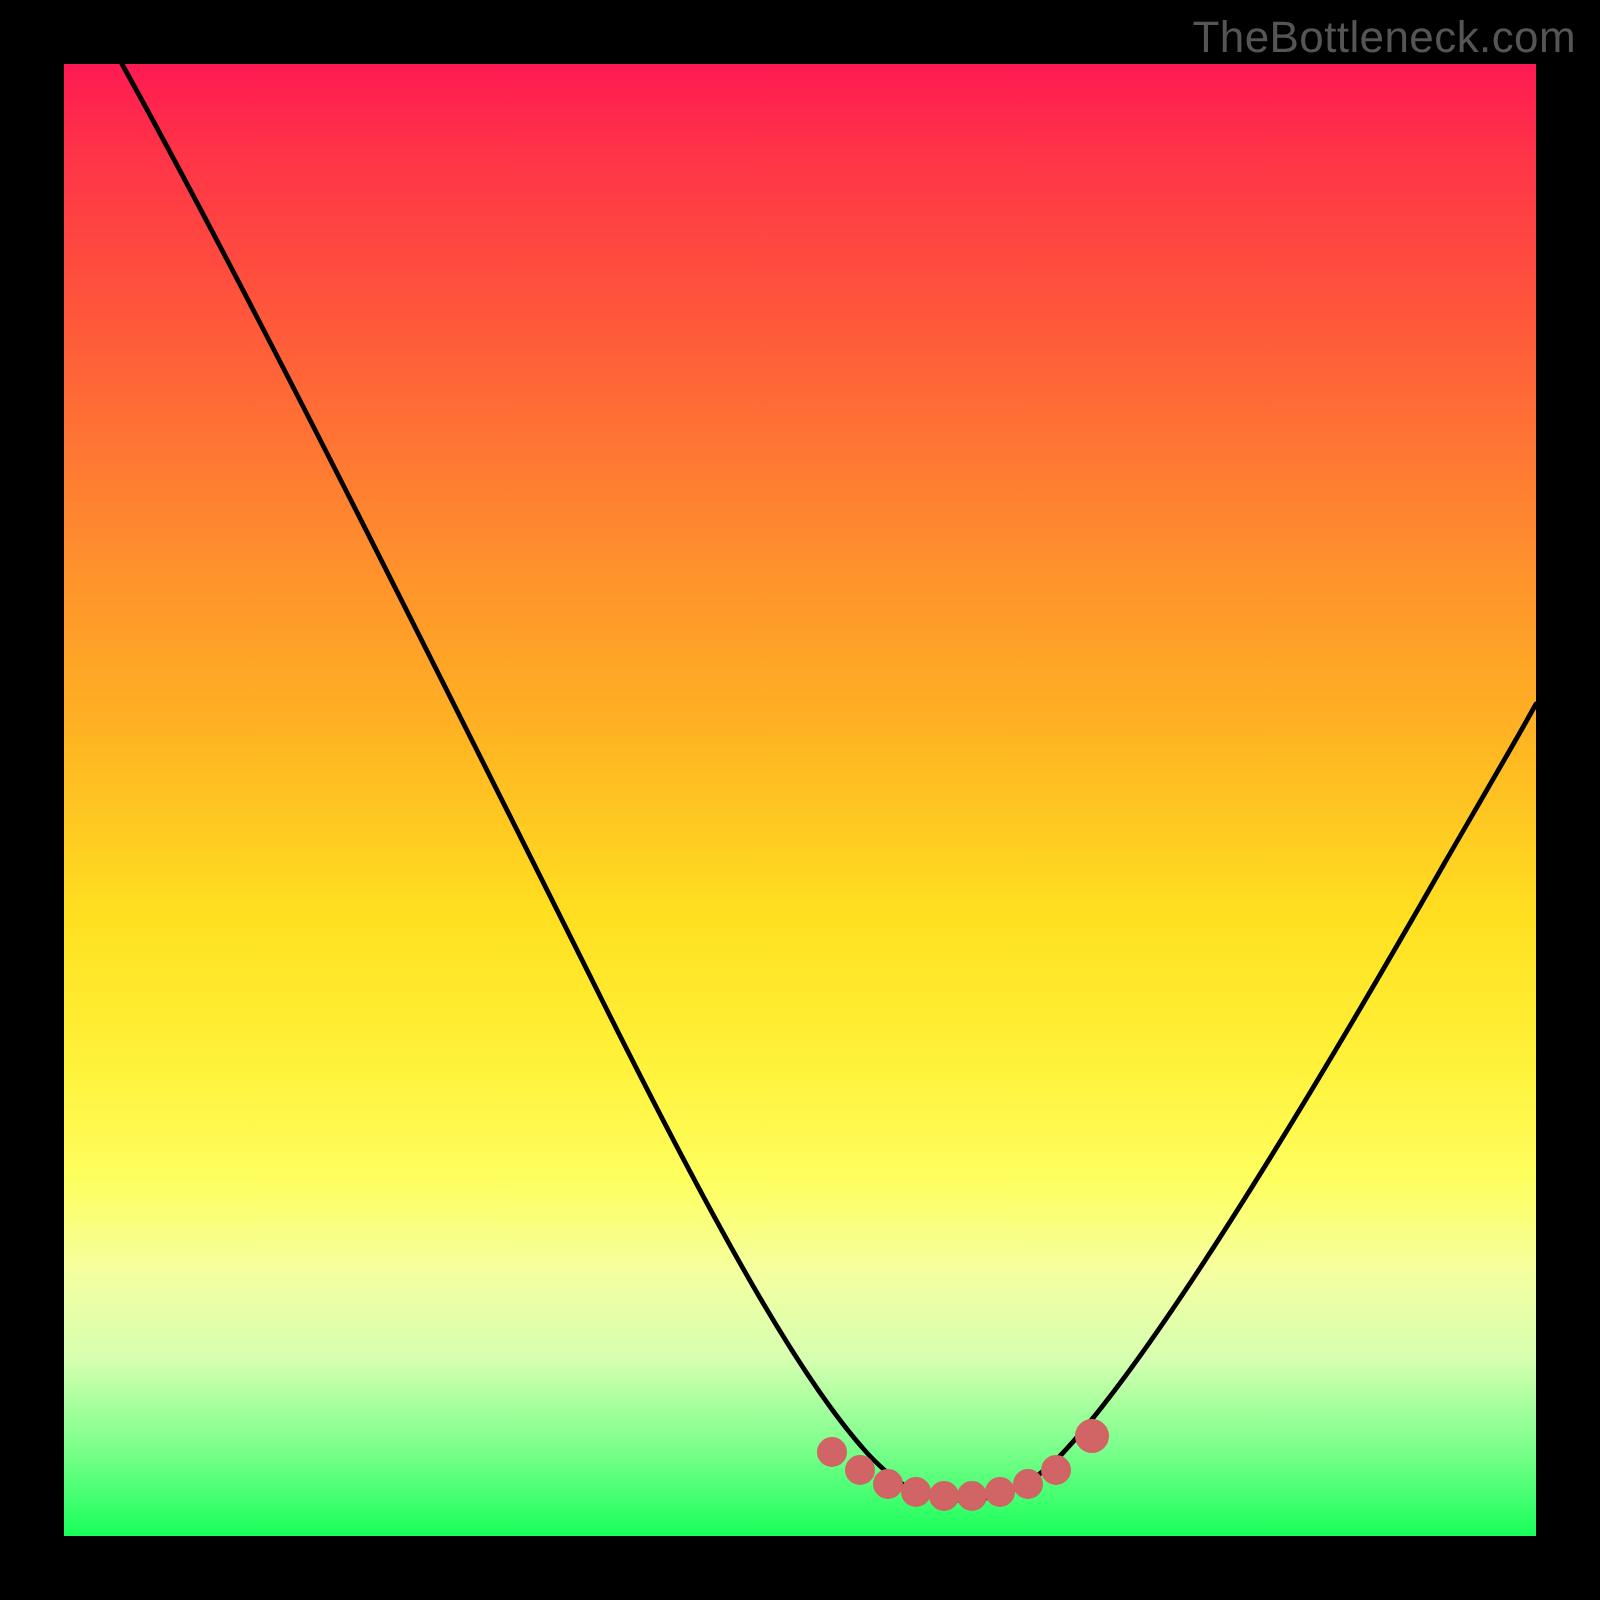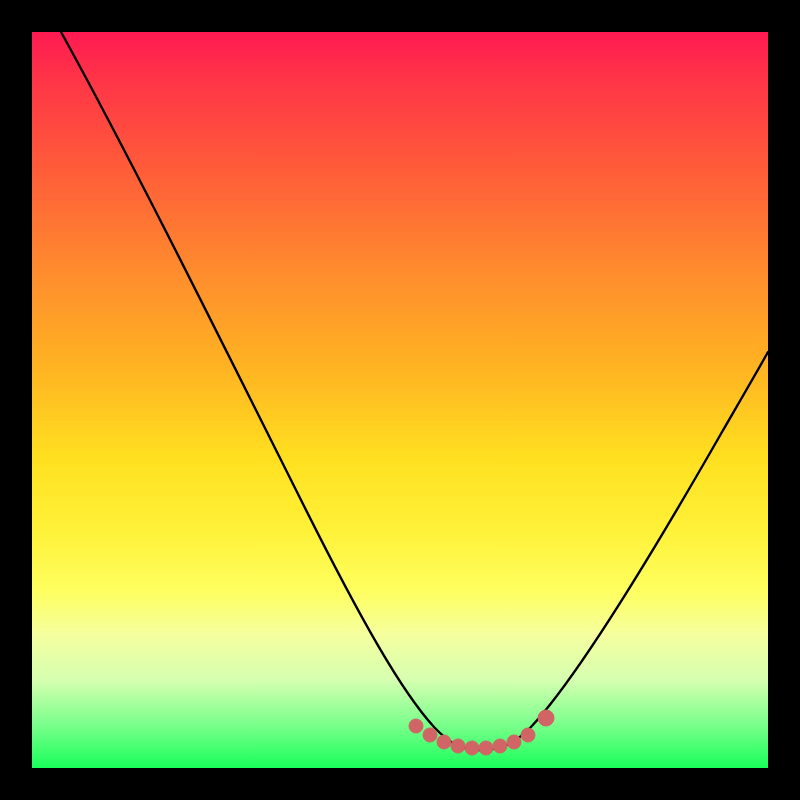--- a/index.html
+++ b/index.html
@@ -58,20 +58,21 @@
     width: 736px;
     height: 736px;
     overflow: visible;
   }
 </style>
 </head>
 <body>
 
 <div class="frame">
 
+  <div class="watermark">TheBottleneck.com</div>
 
   <div class="plot">
     <svg class="curve" viewBox="0 0 736 736" preserveAspectRatio="none">
 
       <path fill="none" stroke="#000" stroke-width="2.4" stroke-linecap="round" d="M 29 0
                C 90 110, 170 270, 270 470
                C 330 590, 370 660, 402 695
                C 418 712, 430 718, 448 718
                C 468 718, 482 712, 498 696
                C 540 652, 610 540, 690 400

